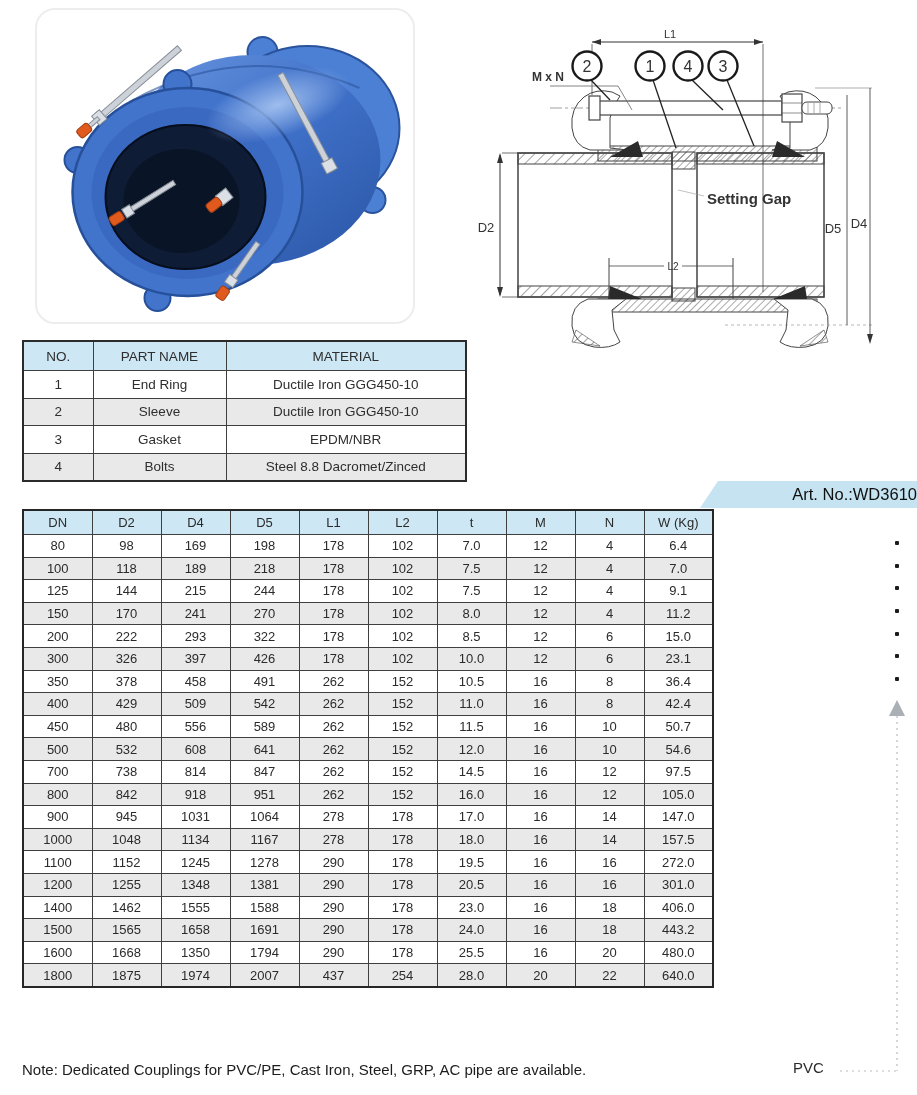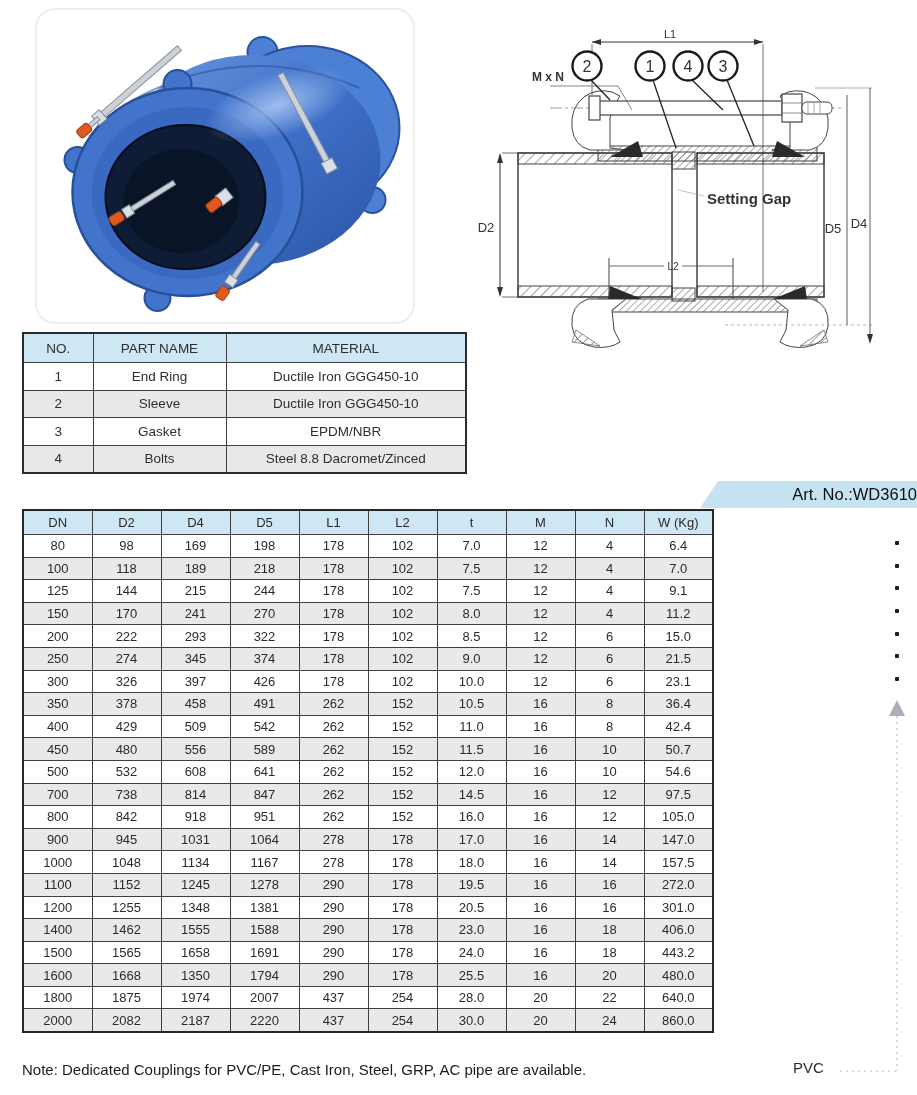--- a/index.html
+++ b/index.html
@@ -10,21 +10,21 @@
   
   .photo-card{
     position:absolute;left:35px;top:8px;width:376px;height:312px;
     border:2px solid #ededed;border-radius:20px;background:#fff;overflow:hidden;
   }
   
   .diagram{position:absolute;left:470px;top:0;width:447px;height:360px;}
   .diagram text{fill:#333;}
   
   #parts-table{
-    position:absolute;left:22px;top:332px;border-collapse:collapse;table-layout:fixed;
+    position:absolute;left:22px;top:340px;border-collapse:collapse;table-layout:fixed;
     font-size:13.5px;color:#2e2e2e;border:2px solid #2b2b2b;
   }
   #parts-table th{background:#cde7f4;font-weight:400;height:26px;border:1px solid #3f3f3f;}
   #parts-table td{height:26.5px;text-align:center;border:1px solid #3f3f3f;padding:0 4px;}
   #parts-table tbody tr:nth-child(even) td{background:#e9e9e9;}
   
   .art-banner{
     position:absolute;left:700px;top:481px;width:217px;height:27px;line-height:27px;
     background:#c6e3f1;text-align:right;font-size:16.5px;color:#101010;
     clip-path:polygon(18px 0, 100% 0, 100% 100%, 0 100%);
@@ -325,32 +325,20 @@
         <td>293</td>
         <td>322</td>
         <td>178</td>
         <td>102</td>
         <td>8.5</td>
         <td>12</td>
         <td>6</td>
         <td>15.0</td>
       </tr>
       <tr>
-        <td>250</td>
-        <td>274</td>
-        <td>345</td>
-        <td>374</td>
-        <td>178</td>
-        <td>102</td>
-        <td>9.0</td>
-        <td>12</td>
-        <td>6</td>
-        <td>21.5</td>
-      </tr>
-      <tr>
         <td>300</td>
         <td>326</td>
         <td>397</td>
         <td>426</td>
         <td>178</td>
         <td>102</td>
         <td>10.0</td>
         <td>12</td>
         <td>6</td>
         <td>23.1</td>
@@ -516,32 +504,20 @@
         <td>1875</td>
         <td>1974</td>
         <td>2007</td>
         <td>437</td>
         <td>254</td>
         <td>28.0</td>
         <td>20</td>
         <td>22</td>
         <td>640.0</td>
       </tr>
-      <tr>
-        <td>2000</td>
-        <td>2082</td>
-        <td>2187</td>
-        <td>2220</td>
-        <td>437</td>
-        <td>254</td>
-        <td>30.0</td>
-        <td>20</td>
-        <td>24</td>
-        <td>860.0</td>
-      </tr>
     </tbody>
 </table>
 
 <div class="star-col">
     <div class="star"></div>
     <div class="star"></div>
     <div class="star"></div>
     <div class="star"></div>
     <div class="star"></div>
     <div class="star"></div>

